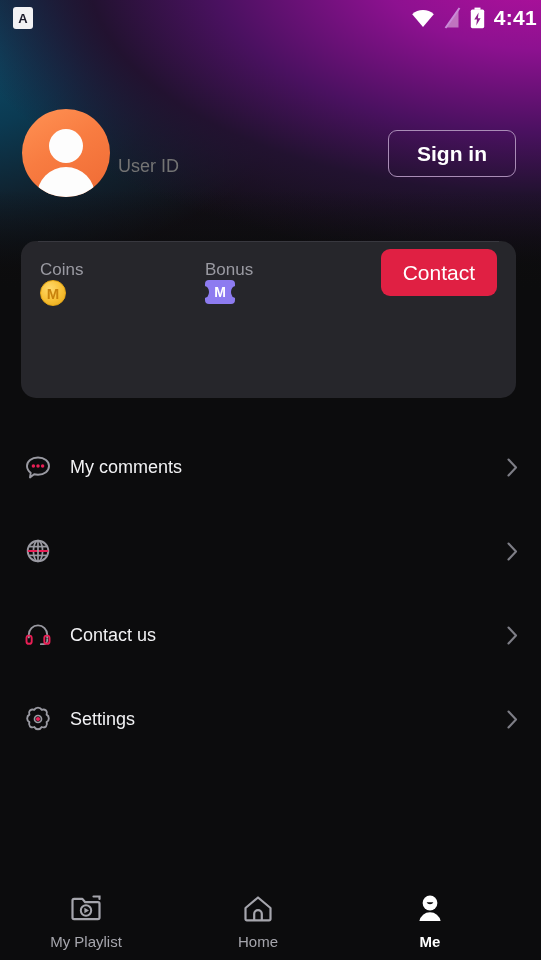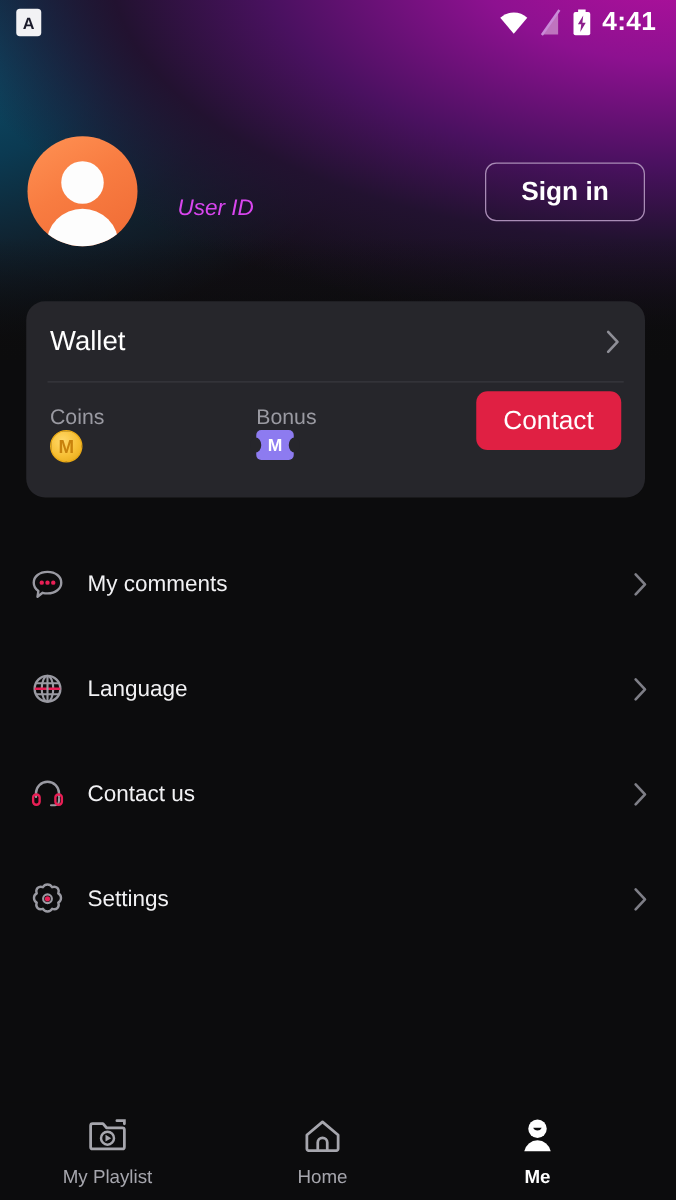--- a/index.html
+++ b/index.html
@@ -31,21 +31,21 @@
   .statusbar {
     position:absolute; left:0; top:0; width:541px; height:36px;
     display:flex; align-items:center; z-index:6;
   }
   .app-badge {
     margin-left:13px; width:20px; height:22px; border-radius:3px;
     background:#f2f2f4; display:flex; align-items:center; justify-content:center;
     font-size:13px; font-weight:bold; color:#1b1b2a; line-height:1;
   }
   .status-right {
-    margin-left:auto; margin-right:16px;
+    margin-left:auto; margin-right:4px;
     display:flex; align-items:center; gap:9px;
   }
   .clock { color:#fff; font-size:21px; font-weight:bold; letter-spacing:.3px; }
 
   
   .profile {
     position:absolute; left:0; top:103px; width:541px; height:100px;
     display:flex; align-items:center; z-index:5;
   }
   .avatar {
@@ -54,21 +54,21 @@
     position:relative; overflow:hidden; flex:none;
   }
   .avatar .head {
     position:absolute; left:50%; top:20px; transform:translateX(-50%);
     width:34px; height:34px; border-radius:50%; background:#fdfdfd;
   }
   .avatar .body {
     position:absolute; left:50%; top:58px; transform:translateX(-50%);
     width:58px; height:46px; border-radius:29px 29px 0 0; background:#fdfdfd;
   }
-  .userid { margin-left:32px; color:#d946ef; font-size:18px; margin-top:26px;font-style:italic; }
+  .userid { margin-left:8px; color:#737373; font-size:18px; margin-top:26px; }
   .signin {
     margin-left:auto; margin-right:25px;
     padding:12px 28px; border:1.3px solid #a98cb6; border-radius:9px;
     color:#fff; font-size:21px; font-weight:bold; background:transparent;
     line-height:1;
   }
 
   
   .wallet {
     position:absolute; left:21px; top:241px; width:495px; height:157px;
@@ -159,26 +159,20 @@
   <div class="profile">
     <div class="avatar">
       <div class="head"></div>
       <div class="body"></div>
     </div>
     <div class="userid">User ID</div>
     <button class="signin">Sign in</button>
   </div>
 
   <div class="wallet">
-    <div class="wallet-head">
-      <div class="wallet-title">Wallet</div>
-      <svg class="chev" viewBox="0 0 11 19">
-        <polyline points="1.5,1.5 9,9.5 1.5,17.5" fill="none" stroke="#8e8e96" stroke-width="2.1" stroke-linecap="round" stroke-linejoin="round"></polyline>
-      </svg>
-    </div>
     <div class="wallet-div"></div>
     <div class="wallet-body">
       <div class="wcol">
         <div class="wlabel">Coins</div>
         <div class="coin">M</div>
       </div>
       <div class="wcol">
         <div class="wlabel">Bonus</div>
         <div class="ticket">M</div>
       </div>
@@ -207,21 +201,20 @@
       <span class="micon">
         <svg width="34" height="34" viewBox="0 0 34 34">
           <circle cx="17" cy="17" r="10.3" fill="none" stroke="#9a9aa2" stroke-width="1.9"></circle>
           <ellipse cx="17" cy="17" rx="4.6" ry="10.3" fill="none" stroke="#9a9aa2" stroke-width="1.7"></ellipse>
           <line x1="7" y1="12.6" x2="27" y2="12.6" stroke="#9a9aa2" stroke-width="1.7"></line>
           <line x1="7" y1="21.4" x2="27" y2="21.4" stroke="#9a9aa2" stroke-width="1.7"></line>
           <line x1="6.8" y1="17" x2="27.2" y2="17" stroke="#e81f55" stroke-width="2"></line>
           <line x1="17" y1="6.7" x2="17" y2="27.3" stroke="#9a9aa2" stroke-width="1.7"></line>
         </svg>
       </span>
-      <span class="mlabel">Language</span>
       <svg class="chev" viewBox="0 0 11 19">
         <polyline points="1.5,1.5 9,9.5 1.5,17.5" fill="none" stroke="#7e7e86" stroke-width="2.1" stroke-linecap="round" stroke-linejoin="round"></polyline>
       </svg>
     </div>
 
     <div class="mrow">
       <span class="micon">
         <svg width="34" height="34" viewBox="0 0 34 34">
           <path d="M7.8 19.4 L7.8 16.6 A9.2 9.2 0 0 1 26.2 16.6 L26.2 19.4" fill="none" stroke="#9a9aa2" stroke-width="1.9" stroke-linecap="round"></path>
           <path d="M26.2 21 L26.2 22.6 A3.6 3.6 0 0 1 22.6 26.2 L19.8 26.2" fill="none" stroke="#9a9aa2" stroke-width="1.7" stroke-linecap="round"></path>

